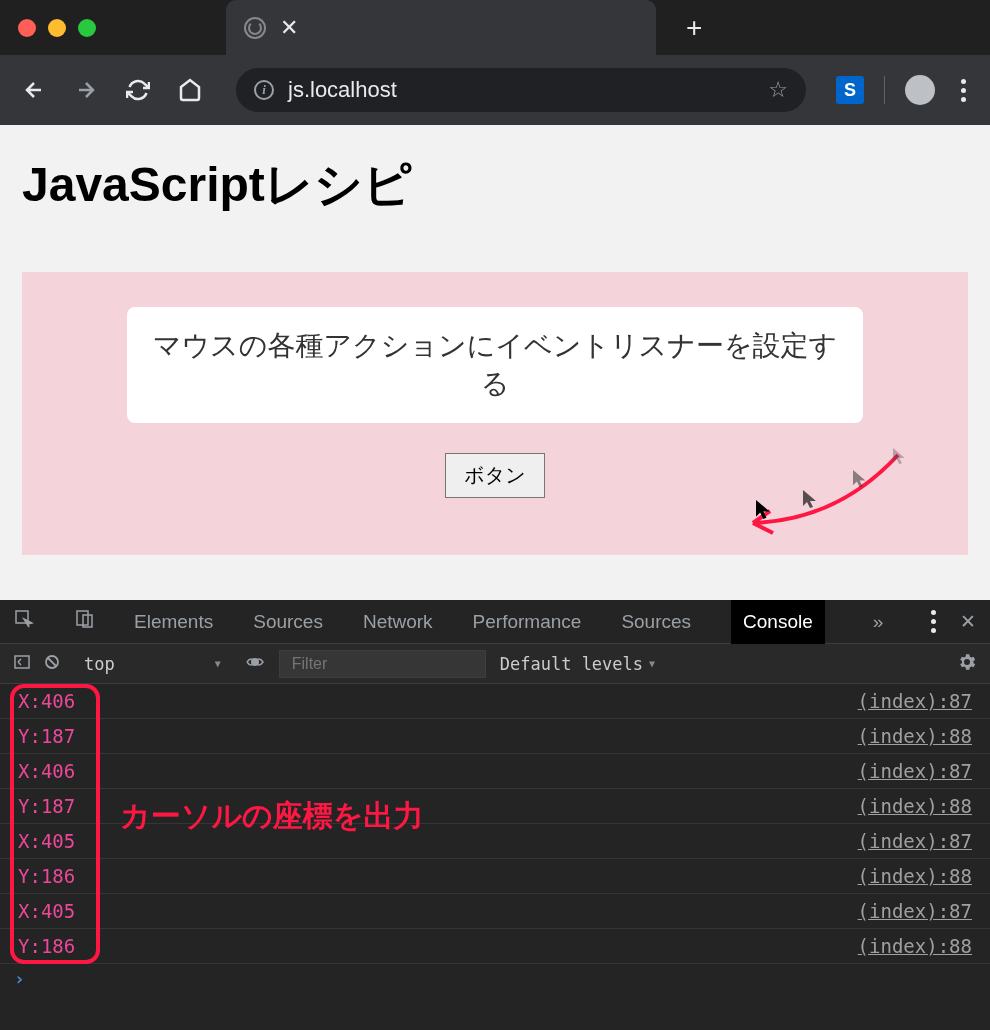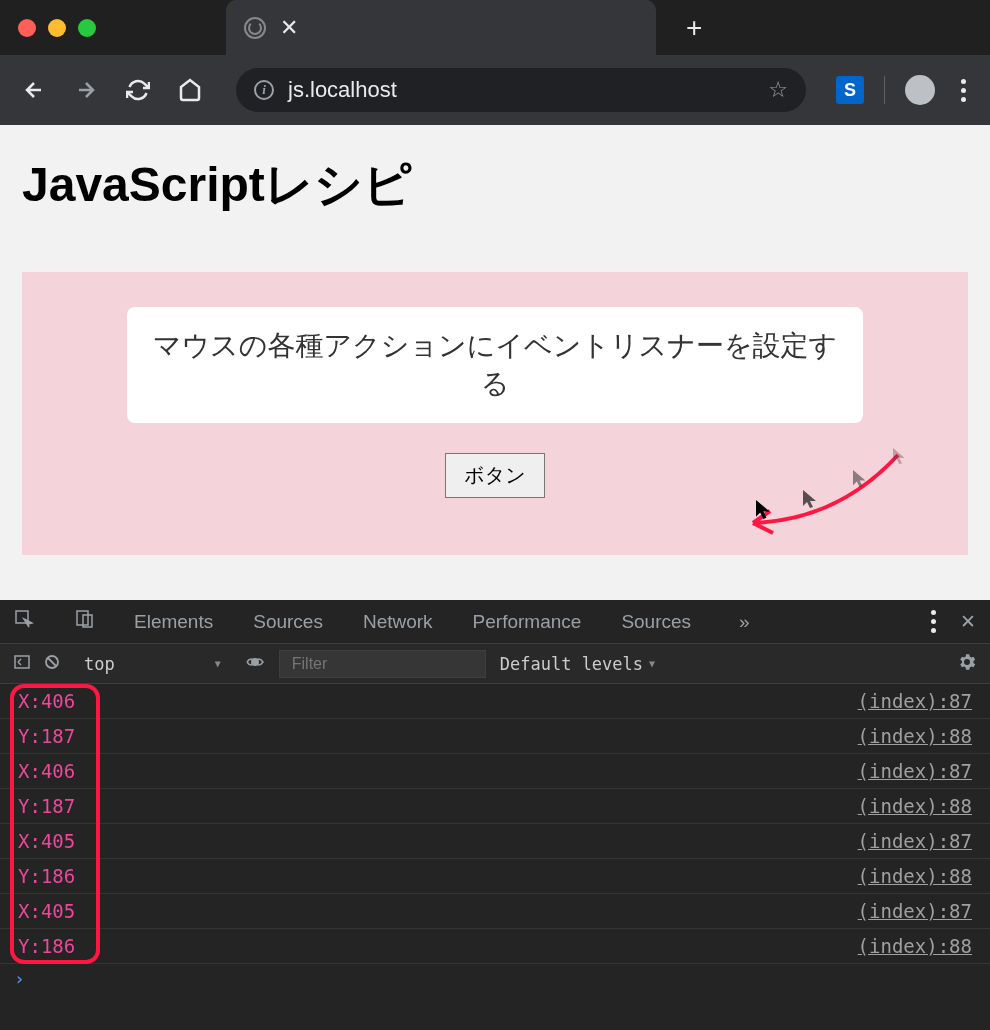--- a/index.html
+++ b/index.html
@@ -168,20 +168,21 @@
       <svg width="20" height="20" viewBox="0 0 20 20" fill="none" stroke="currentColor" stroke-width="1.5">
           <rect x="3" y="2" width="11" height="14"></rect>
           <rect x="9" y="6" width="9" height="12"></rect>
         </svg>
     </span>
     <span class="dt-tab">Elements</span>
     <span class="dt-tab">Sources</span>
     <span class="dt-tab">Network</span>
     <span class="dt-tab">Performance</span>
     <span class="dt-tab">Sources</span>
+    <span class="dt-tab active">Console</span>
     <span class="dt-more">»</span>
     <div class="dt-right">
       <div class="menu-dots">
           <span></span>
           <span></span>
           <span></span>
         </div>
       <span class="dt-icon">✕</span>
     </div>
   </div>
@@ -248,15 +249,16 @@
         <div class="console-row">
           <span class="msg">X:405</span>
           <span class="src">(index):87</span>
         </div>
         <div class="console-row">
           <span class="msg">Y:186</span>
           <span class="src">(index):88</span>
         </div>
       </div>
     <div class="highlight-box"></div>
+    <div class="annotation-text">カーソルの座標を出力</div>
     <div class="console-prompt">›</div>
   </div>
 </div>
 
 </body></html>

